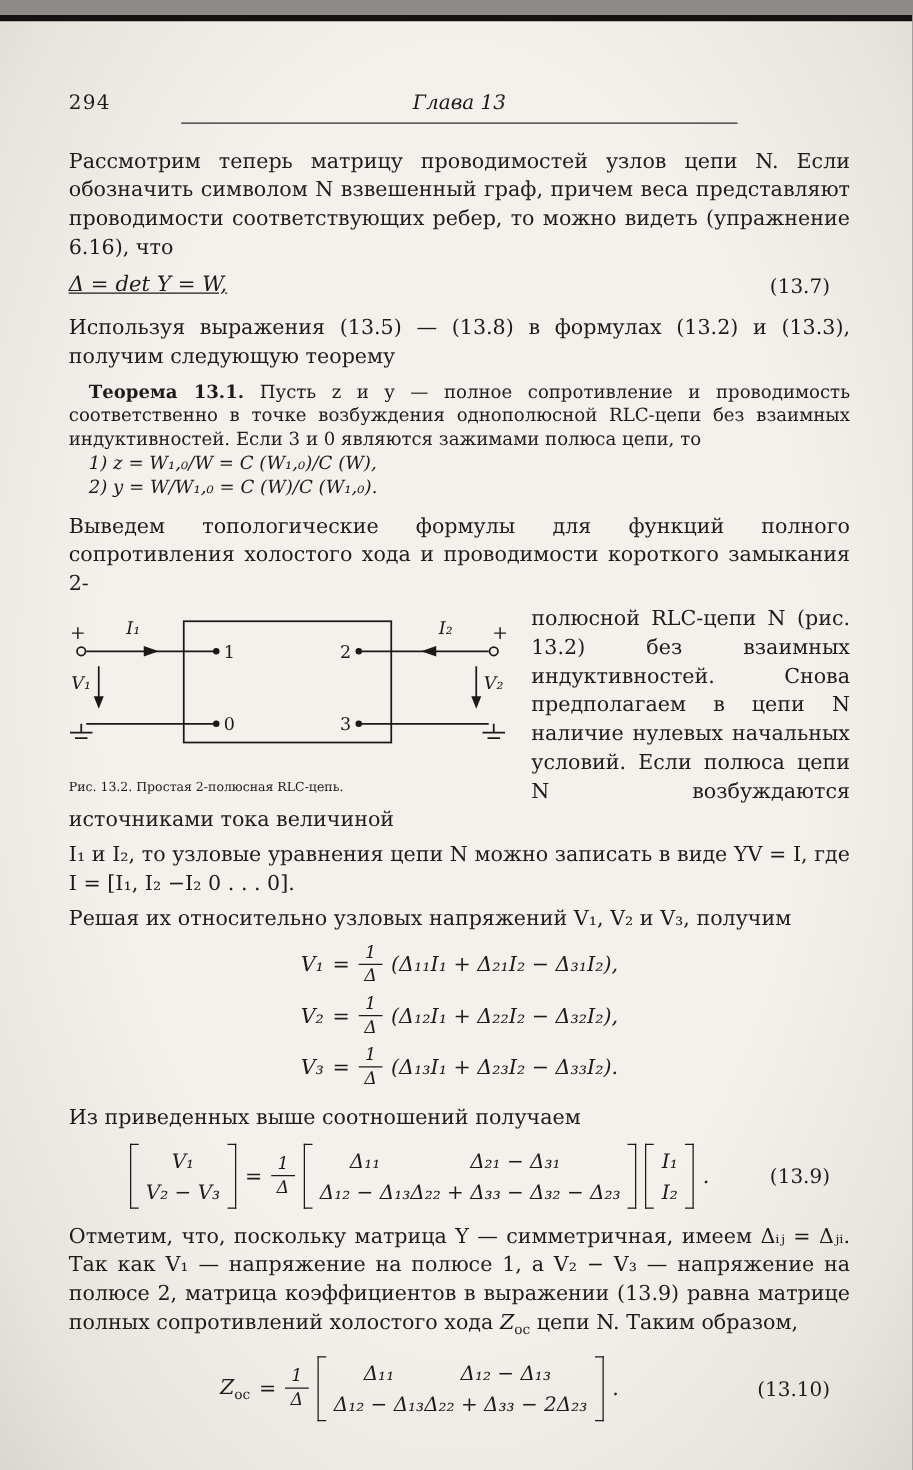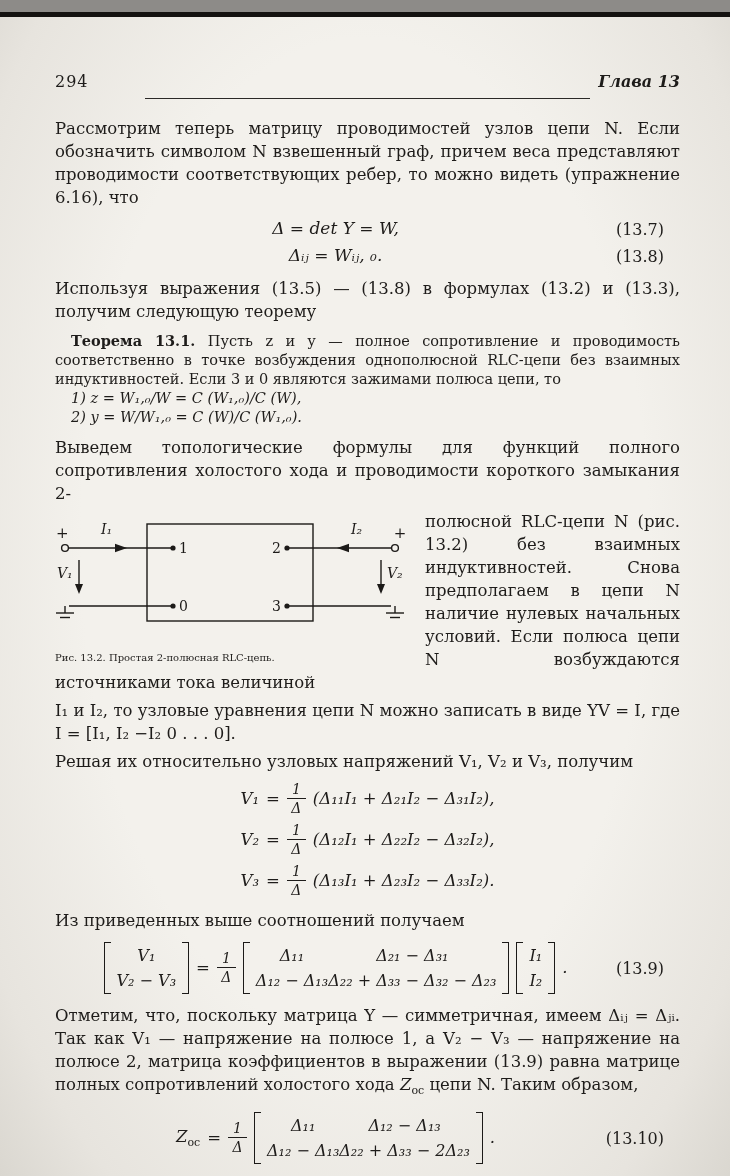--- a/index.html
+++ b/index.html
@@ -12,31 +12,31 @@
     font-family:"DejaVu Serif","Liberation Serif","DejaVu Sans",serif;
     color:#1e1c1a;
   }
   .scan-top { position:absolute; top:0; left:0; right:0; height:5px; background:#141210; }
   .scan-bottom { position:absolute; bottom:0; left:0; right:0; height:9px; background:#4c4a47; }
   .content { position:absolute; left:55px; top:60px; width:625px; }
 
   
   .header { position:relative; height:22px; font-size:16px; }
   .page-num { position:absolute; left:0; top:0; letter-spacing:1px; }
-  .chapter { display:block; text-align:right; font-style:italic;font-weight:bold; }
+  .chapter { display:block; text-align:center; font-style:italic; }
   .header-rule { border-bottom:1.5px solid #2b2927; margin:4px 90px 18px 90px; }
 
   
   .para { font-size:16.5px; line-height:23px; text-align:justify; margin:0 0 5px 0; }
   .var { font-style:italic; }
   sub.subsc { font-size:11px; }
 
   
   .eq-block { margin:6px 0 8px 0; }
-  .eqrow { position:relative; text-align:center; font-size:17px; line-height:27px; font-style:italic; padding-right:64px; }
+  .eqrow { position:relative; text-align:left; font-size:17px; line-height:27px; font-style:italic; padding-right:64px;text-decoration:underline; }
   .eqnum { position:absolute; right:16px; top:50%; transform:translateY(-50%); font-style:normal; font-size:16px; }
 
   
   .theorem { margin:8px 0 9px 0; font-size:14.5px; line-height:19px; }
   .theorem-lead { text-align:justify; margin:0; text-indent:16px; }
   .theorem-title { font-weight:bold; }
   .theorem-item { margin:0 0 0 16px; font-style:italic; }
 
   
   .figwrap { margin-top:4px; }
@@ -82,24 +82,20 @@
       <span class="chapter">Глава 13</span>
     </div>
     <div class="header-rule"></div>
 
     <p class="para">Рассмотрим теперь матрицу проводимостей узлов цепи N. Если обозначить символом N взвешенный граф, причем веса представляют проводимости соответствующих ребер, то можно видеть (упражнение 6.16), что</p>
 
     <div class="eq-block">
       <div class="eqrow">
         <span>Δ = det Y = W,</span>
         <span class="eqnum">(13.7)</span>
-      </div>
-      <div class="eqrow">
-        <span>Δᵢⱼ = Wᵢⱼ, ₀.</span>
-        <span class="eqnum">(13.8)</span>
       </div>
     </div>
 
     <p class="para">Используя выражения (13.5) — (13.8) в формулах (13.2) и (13.3), получим следующую теорему</p>
 
     <div class="theorem">
       <p class="theorem-lead"><span class="theorem-title">Теорема 13.1.</span>
         <span>Пусть z и y — полное сопротивление и проводимость соответственно в точке возбуждения однополюсной RLC-цепи без взаимных индуктивностей. Если 3 и 0 являются зажимами полюса цепи, то</span></p>
       <p class="theorem-item">1) z = W₁,₀/W = C (W₁,₀)/C (W),</p>
       <p class="theorem-item">2) y = W/W₁,₀ = C (W)/C (W₁,₀).</p>

